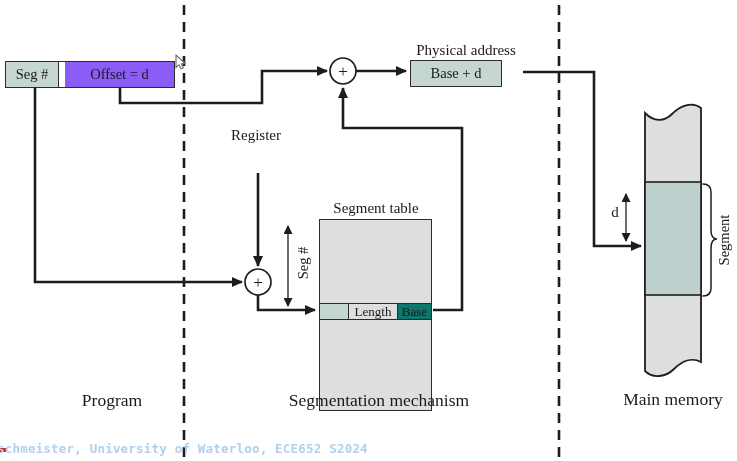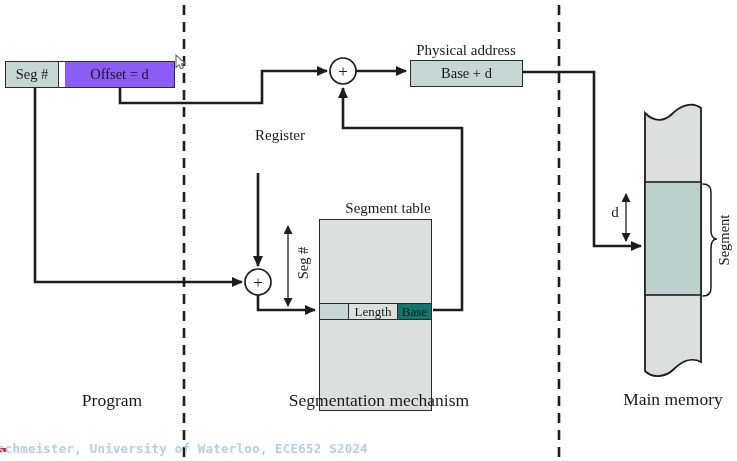--- a/index.html
+++ b/index.html
@@ -16,21 +16,21 @@
   .box{position:absolute;z-index:2;box-sizing:border-box;
        border:1.6px solid #2b2b2b;display:flex;align-items:center;
        justify-content:center;font-size:14.5px;}
   .teal{background:#c6d6d3;}
   .gray{background:#dcdfdd;}
   #vaddr-box{left:5px;top:61px;width:170px;height:27px;padding:0;display:flex;}
   #vaddr-box .cell{display:flex;align-items:center;justify-content:center;height:100%;box-sizing:border-box;}
   #vaddr-seg{width:53px;background:#c6d6d3;border-right:1.6px solid #2b2b2b;}
   #vaddr-off{flex:1;background:#8b5cf6;margin-left:6px;}
   #ptr-box{left:227px;top:149px;width:79px;height:24px;font-size:13.5px;}
-  #paddr-box{left:410px;top:60px;width:113px;height:27px;}
+  #paddr-box{left:410px;top:60px;width:92px;height:27px;}
   #seg-table{left:319px;top:219px;width:113px;height:192px;padding:0;display:block;position:absolute;}
   #seg-row{position:absolute;left:0;top:83px;width:100%;height:17px;box-sizing:border-box;
            border-top:1.4px solid #2b2b2b;border-bottom:1.4px solid #2b2b2b;
            display:flex;font-size:13px;}
   #seg-row .rcell{height:100%;box-sizing:border-box;display:flex;align-items:center;justify-content:center;}
   #seg-row .c1{width:29px;background:#c6d6d3;border-right:1.4px solid #2b2b2b;}
   #seg-row .c2{width:49px;background:#dcdfdd;border-right:1.4px solid #2b2b2b;}
   #seg-row .c3{flex:1;background:#0f766e;}
   #watermark{position:absolute;left:-3px;top:441px;z-index:3;
      font-family:"DejaVu Sans Mono", monospace;font-weight:bold;
@@ -86,23 +86,23 @@
   </svg>
 
   <div class="box" id="vaddr-box">
     <div class="cell" id="vaddr-seg">Seg #</div>
     <div class="cell" id="vaddr-off">Offset = d</div>
   </div>
 
   <div class="lbl" style="left:466px;top:42px;">Physical address</div>
   <div class="box teal" id="paddr-box">Base + d</div>
 
-  <div class="lbl" style="left:280px;top:127px;">Register</div>
+  <div class="lbl" style="left:256px;top:127px;">Register</div>
 
-  <div class="lbl" style="left:376px;top:200px;margin-left:12px;">Segment table</div>
+  <div class="lbl" style="left:376px;top:200px;">Segment table</div>
   <div class="box gray" id="seg-table">
     <div id="seg-row">
       <div class="rcell c1"></div>
       <div class="rcell c2">Length</div>
       <div class="rcell c3">Base</div>
     </div>
   </div>
   <div class="rot" style="left:303px;top:263px;">Seg #</div>
 
   <div class="lbl" style="left:615px;top:204px;">d</div>

